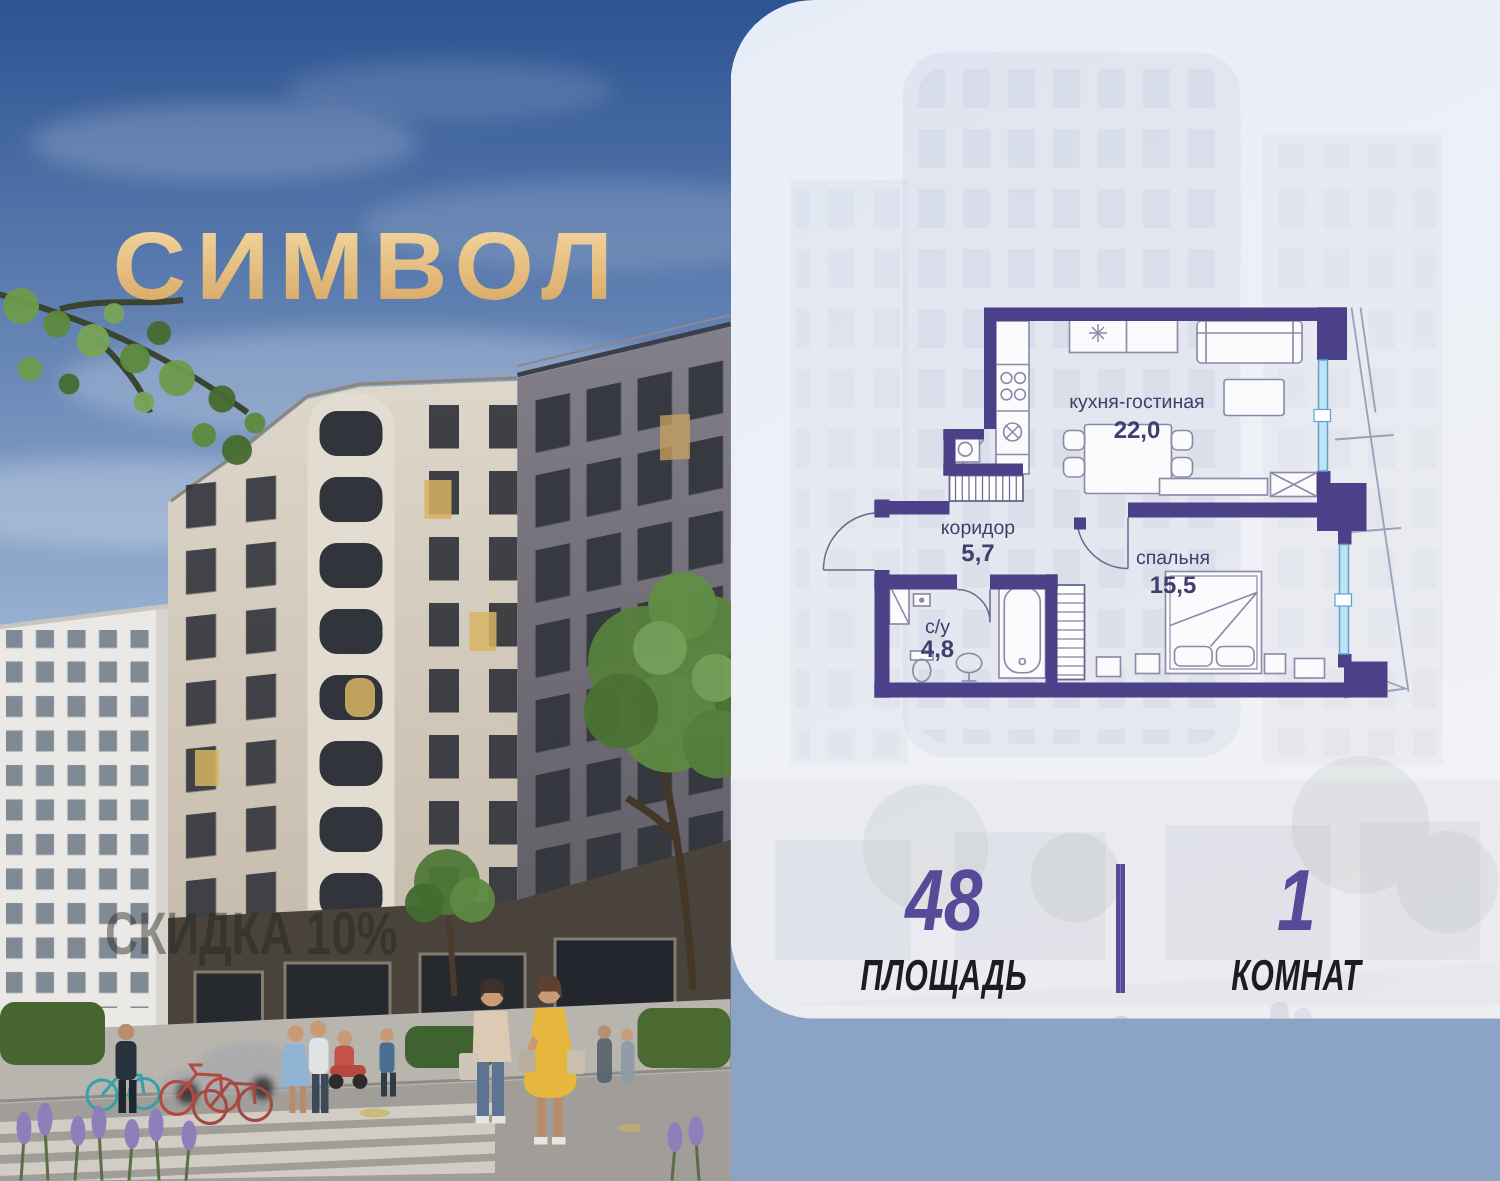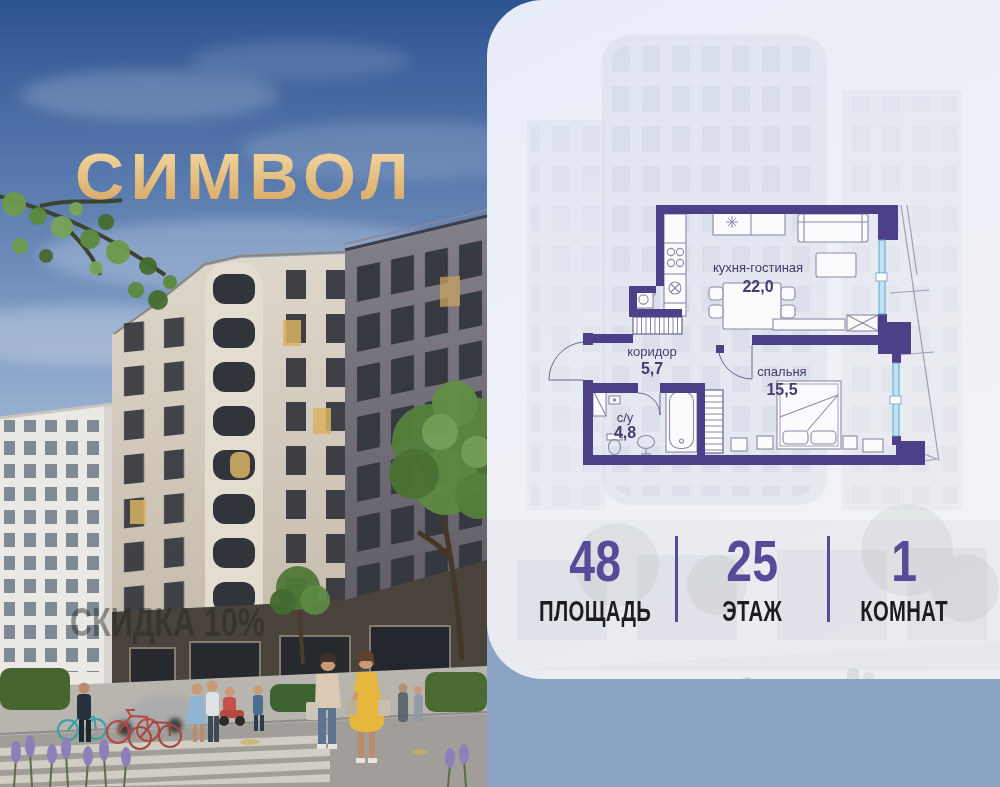--- a/index.html
+++ b/index.html
@@ -6,21 +6,21 @@
   body{width:1000px;height:787px;overflow:hidden;background:#8ba3c4;
        font-family:"Liberation Sans",sans-serif;}
   .stage{position:relative;width:1000px;height:787px;}
   .photo-svg{position:absolute;left:0;top:0;}
   .panel{position:absolute;left:487px;top:0;width:513px;height:679px;
          border-radius:56px 0 0 56px;
          background:linear-gradient(155deg,#e7edf8 0%,#edf0f6 45%,#f3f3f4 100%);
          overflow:hidden;}
   .panel-bg{position:absolute;left:0;top:0;}
   .plan-svg{position:absolute;left:58px;top:193px;}
-  .stats{position:absolute;left:28px;right:22px;top:532px;display:flex;align-items:flex-start;}
+  .stats{position:absolute;left:28px;right:22px;top:572px;display:flex;align-items:flex-start;font-style:italic;}
   .stat{flex:1;text-align:center;}
   .stat-value{font-size:58px;font-weight:bold;line-height:1.0;
               transform:scaleX(.80);letter-spacing:0px;}
   .stat-label{font-size:29px;font-weight:bold;margin-top:5px;
               transform:scaleX(.70);white-space:nowrap;letter-spacing:0.5px;}
   .vline{width:3px;height:86px;margin-top:4px;}
   svg text{font-family:"Liberation Sans",sans-serif;}
   .room-name{font-size:13px;font-weight:500;}
   .room-area{font-size:16px;font-weight:bold;}
 </style>
@@ -518,24 +518,20 @@
         <text x="80" y="245" class="room-area">4,8</text>
       </g>
     </svg>
 
     <div class="stats">
       <div class="stat">
         <div class="stat-value" style="color:#564a99">48</div>
         <div class="stat-label" style="color:#1d1d20">ПЛОЩАДЬ</div>
       </div>
       <div class="vline" style="background:#564a99"></div>
-      <div class="stat">
-        <div class="stat-value" style="color:#564a99">25</div>
-        <div class="stat-label" style="color:#1d1d20">ЭТАЖ</div>
-      </div>
       <div class="vline" style="background:#564a99"></div>
       <div class="stat">
         <div class="stat-value" style="color:#564a99">1</div>
         <div class="stat-label" style="color:#1d1d20">КОМНАТ</div>
       </div>
     </div>
   </div>
 </div>
 
 </body></html>

